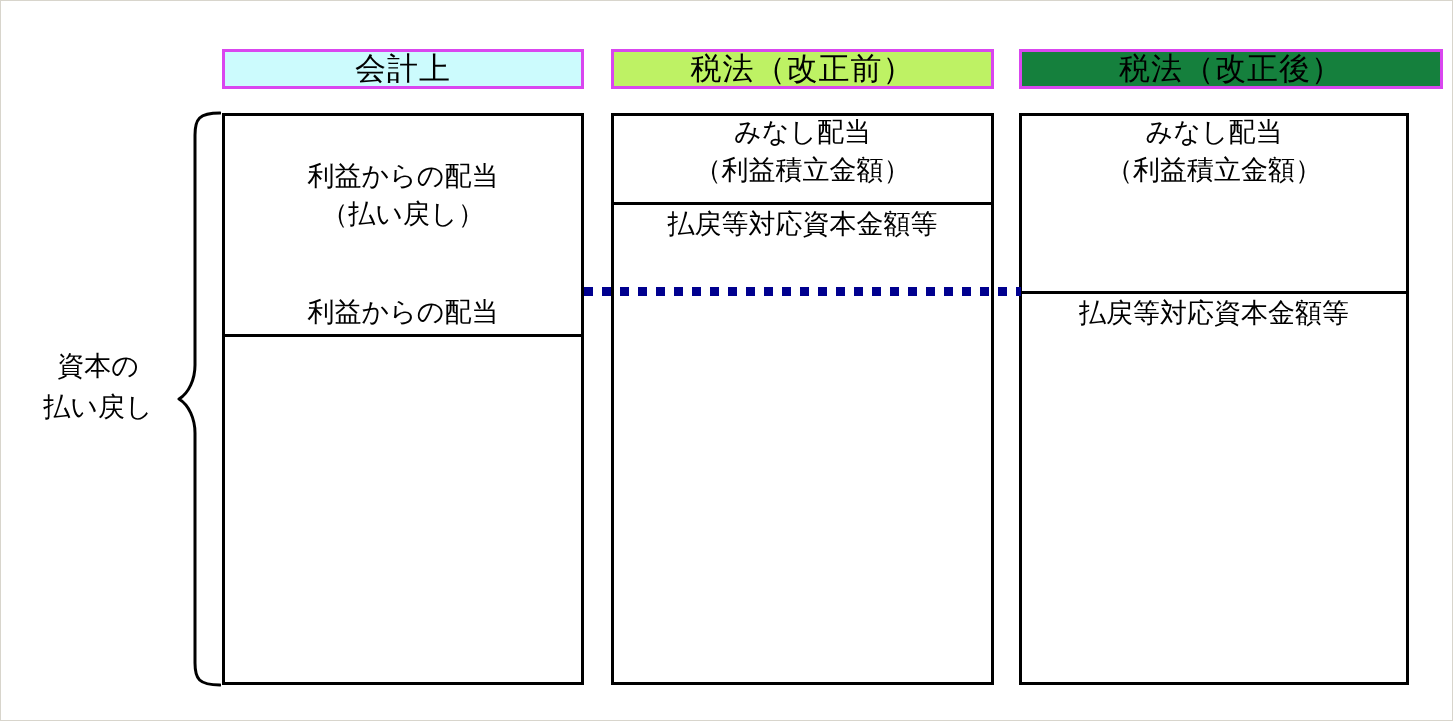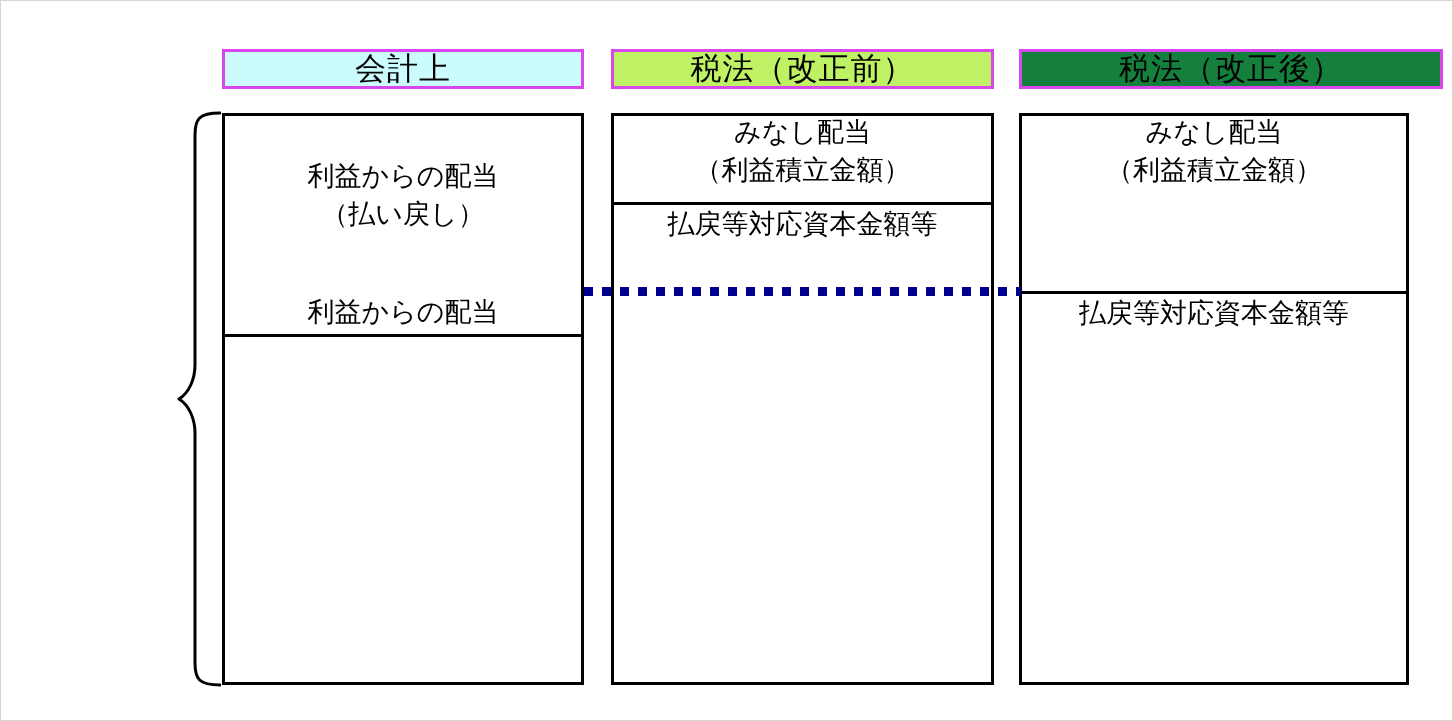--- a/index.html
+++ b/index.html
@@ -155,14 +155,18 @@
 
   <div id="dotted-line"></div>
 
   <div id="brace">
     <svg width="44" height="580" viewBox="0 0 44 580" fill="none" xmlns="http://www.w3.org/2000/svg">
       <path d="M43 4 C 22 4, 18 10, 18 26 L 18 256 C 18 270, 12 284, 2 290
                C 12 296, 18 310, 18 324 L 18 554 C 18 570, 22 576, 43 576" stroke="#000000" stroke-width="3" fill="none" stroke-linecap="round" stroke-linejoin="round"></path>
     </svg>
   </div>
 
+  <div id="capital-refund-label">
+    <span class="ln">資本の</span>
+    <span class="ln">払い戻し</span>
+  </div>
 
 </div>
 
 </body></html>

